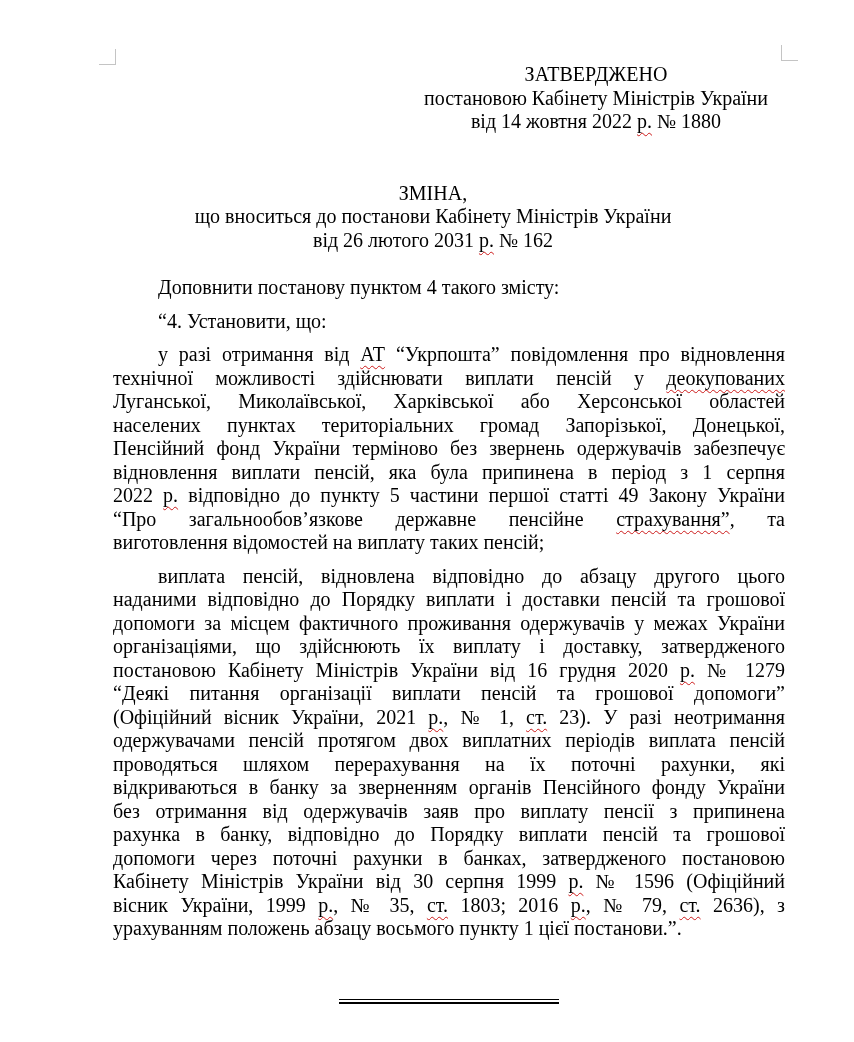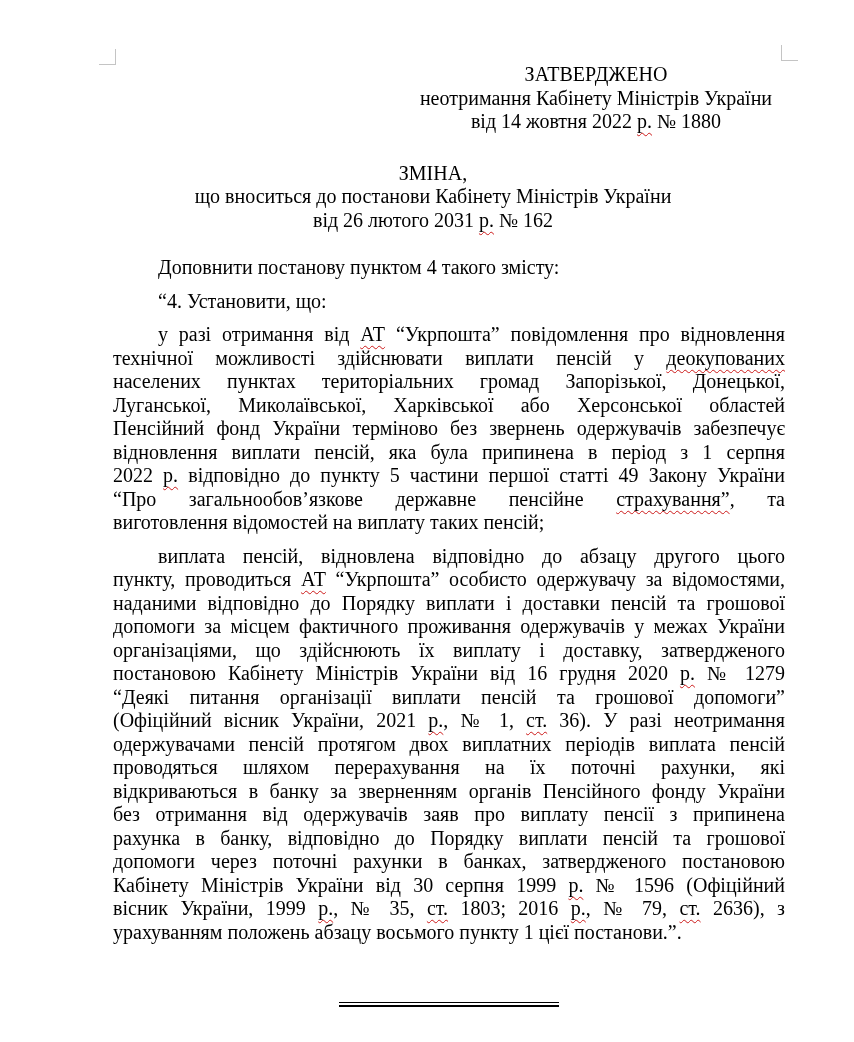--- a/index.html
+++ b/index.html
@@ -38,21 +38,21 @@
     text-decoration-thickness: 1px;
     text-underline-offset: 4px;
     text-decoration-skip-ink: none;
   }
   .approval-block {
     width: 366px;
     margin: 0 6px 0 auto;
   }
   .title-block {
     width: 640px;
-    margin-top: 28px;
+    margin-top: 48px;
   }
   .doc-body { margin-top: 24px; }
   .para { margin: 0 0 10px 0; }
   .para:last-child { margin-bottom: 0; }
   .crop-mark { position: absolute; width: 16px; height: 15px; }
   .crop-tl {
     left: 99px; top: 49px;
     border-right: 1px solid #c4c4c4;
     border-bottom: 1px solid #c4c4c4;
   }
@@ -72,55 +72,54 @@
 </head>
 <body>
 
 <div class="page">
   <div class="crop-mark crop-tl"></div>
   <div class="crop-mark crop-tr"></div>
 
   <div class="content">
     <div class="approval-block">
         <div class="line center"><span>ЗАТВЕРДЖЕНО</span></div>
-        <div class="line center"><span>неотримання Кабінету Міністрів України</span></div>
+        <div class="line center"><span>постановою Кабінету Міністрів України</span></div>
         <div class="line center"><span>від 14 жовтня 2022 </span><span class="err">р.</span><span> № 1880</span></div>
       </div>
     <div class="title-block">
         <div class="line center"><span>ЗМІНА,</span></div>
         <div class="line center"><span>що вноситься до постанови Кабінету Міністрів України</span></div>
         <div class="line center"><span>від 26 лютого 2031 </span><span class="err">р.</span><span> № 162</span></div>
       </div>
     <div class="doc-body">
         <div class="para">
           <div class="line wrap indent"><span>Доповнити постанову пунктом 4 такого змісту:</span></div>
         </div>
         <div class="para">
           <div class="line wrap indent"><span>“4. Установити, що:</span></div>
         </div>
         <div class="para">
           <div class="line just indent"><span>у разі отримання від </span><span class="err">АТ</span><span> “Укрпошта” повідомлення про відновлення</span></div>
           <div class="line just"><span>технічної можливості здійснювати виплати пенсій у </span><span class="err">деокупованих</span></div>
+          <div class="line just"><span>Луганської, Миколаївської, Харківської або Херсонської областей</span></div>
           <div class="line just"><span>населених пунктах територіальних громад Запорізької, Донецької,</span></div>
-          <div class="line just"><span>Луганської, Миколаївської, Харківської або Херсонської областей</span></div>
           <div class="line just"><span>Пенсійний фонд України терміново без звернень одержувачів забезпечує</span></div>
           <div class="line just"><span>відновлення виплати пенсій, яка була припинена в період з 1 серпня</span></div>
           <div class="line just"><span>2022 </span><span class="err">р.</span><span> відповідно до пункту 5 частини першої статті 49 Закону України</span></div>
           <div class="line just"><span>“Про загальнообов’язкове державне пенсійне </span><span class="err">страхування”</span><span>, та</span></div>
           <div class="line wrap"><span>виготовлення відомостей на виплату таких пенсій;</span></div>
         </div>
         <div class="para">
           <div class="line just indent"><span>виплата пенсій, відновлена відповідно до абзацу другого цього</span></div>
-          <div class="line just"><span>пункту, проводиться </span><span class="err">АТ</span><span> “Укрпошта” особисто одержувачу за відомостями,</span></div>
           <div class="line just"><span>наданими відповідно до Порядку виплати і доставки пенсій та грошової</span></div>
           <div class="line just"><span>допомоги за місцем фактичного проживання одержувачів у межах України</span></div>
           <div class="line just"><span>організаціями, що здійснюють їх виплату і доставку, затвердженого</span></div>
           <div class="line just"><span>постановою Кабінету Міністрів України від 16 грудня 2020 </span><span class="err">р.</span><span> № 1279</span></div>
           <div class="line just"><span>“Деякі питання організації виплати пенсій та грошової допомоги”</span></div>
-          <div class="line just"><span>(Офіційний вісник України, 2021 </span><span class="err">р.</span><span>, № 1, </span><span class="err">ст.</span><span> 36). У разі неотримання</span></div>
+          <div class="line just"><span>(Офіційний вісник України, 2021 </span><span class="err">р.</span><span>, № 1, </span><span class="err">ст.</span><span> 23). У разі неотримання</span></div>
           <div class="line just"><span>одержувачами пенсій протягом двох виплатних періодів виплата пенсій</span></div>
           <div class="line just"><span>проводяться шляхом перерахування на їх поточні рахунки, які</span></div>
           <div class="line just"><span>відкриваються в банку за зверненням органів Пенсійного фонду України</span></div>
           <div class="line just"><span>без отримання від одержувачів заяв про виплату пенсії з припинена</span></div>
           <div class="line just"><span>рахунка в банку, відповідно до Порядку виплати пенсій та грошової</span></div>
           <div class="line just"><span>допомоги через поточні рахунки в банках, затвердженого постановою</span></div>
           <div class="line just"><span>Кабінету Міністрів України від 30 серпня 1999 </span><span class="err">р.</span><span> № 1596 (Офіційний</span></div>
           <div class="line just"><span>вісник України, 1999 </span><span class="err">р.</span><span>, № 35, </span><span class="err">ст.</span><span> 1803; 2016 </span><span class="err">р.</span><span>, № 79, </span><span class="err">ст.</span><span> 2636), з</span></div>
           <div class="line wrap"><span>урахуванням положень абзацу восьмого пункту 1 цієї постанови.”.</span></div>
         </div>

